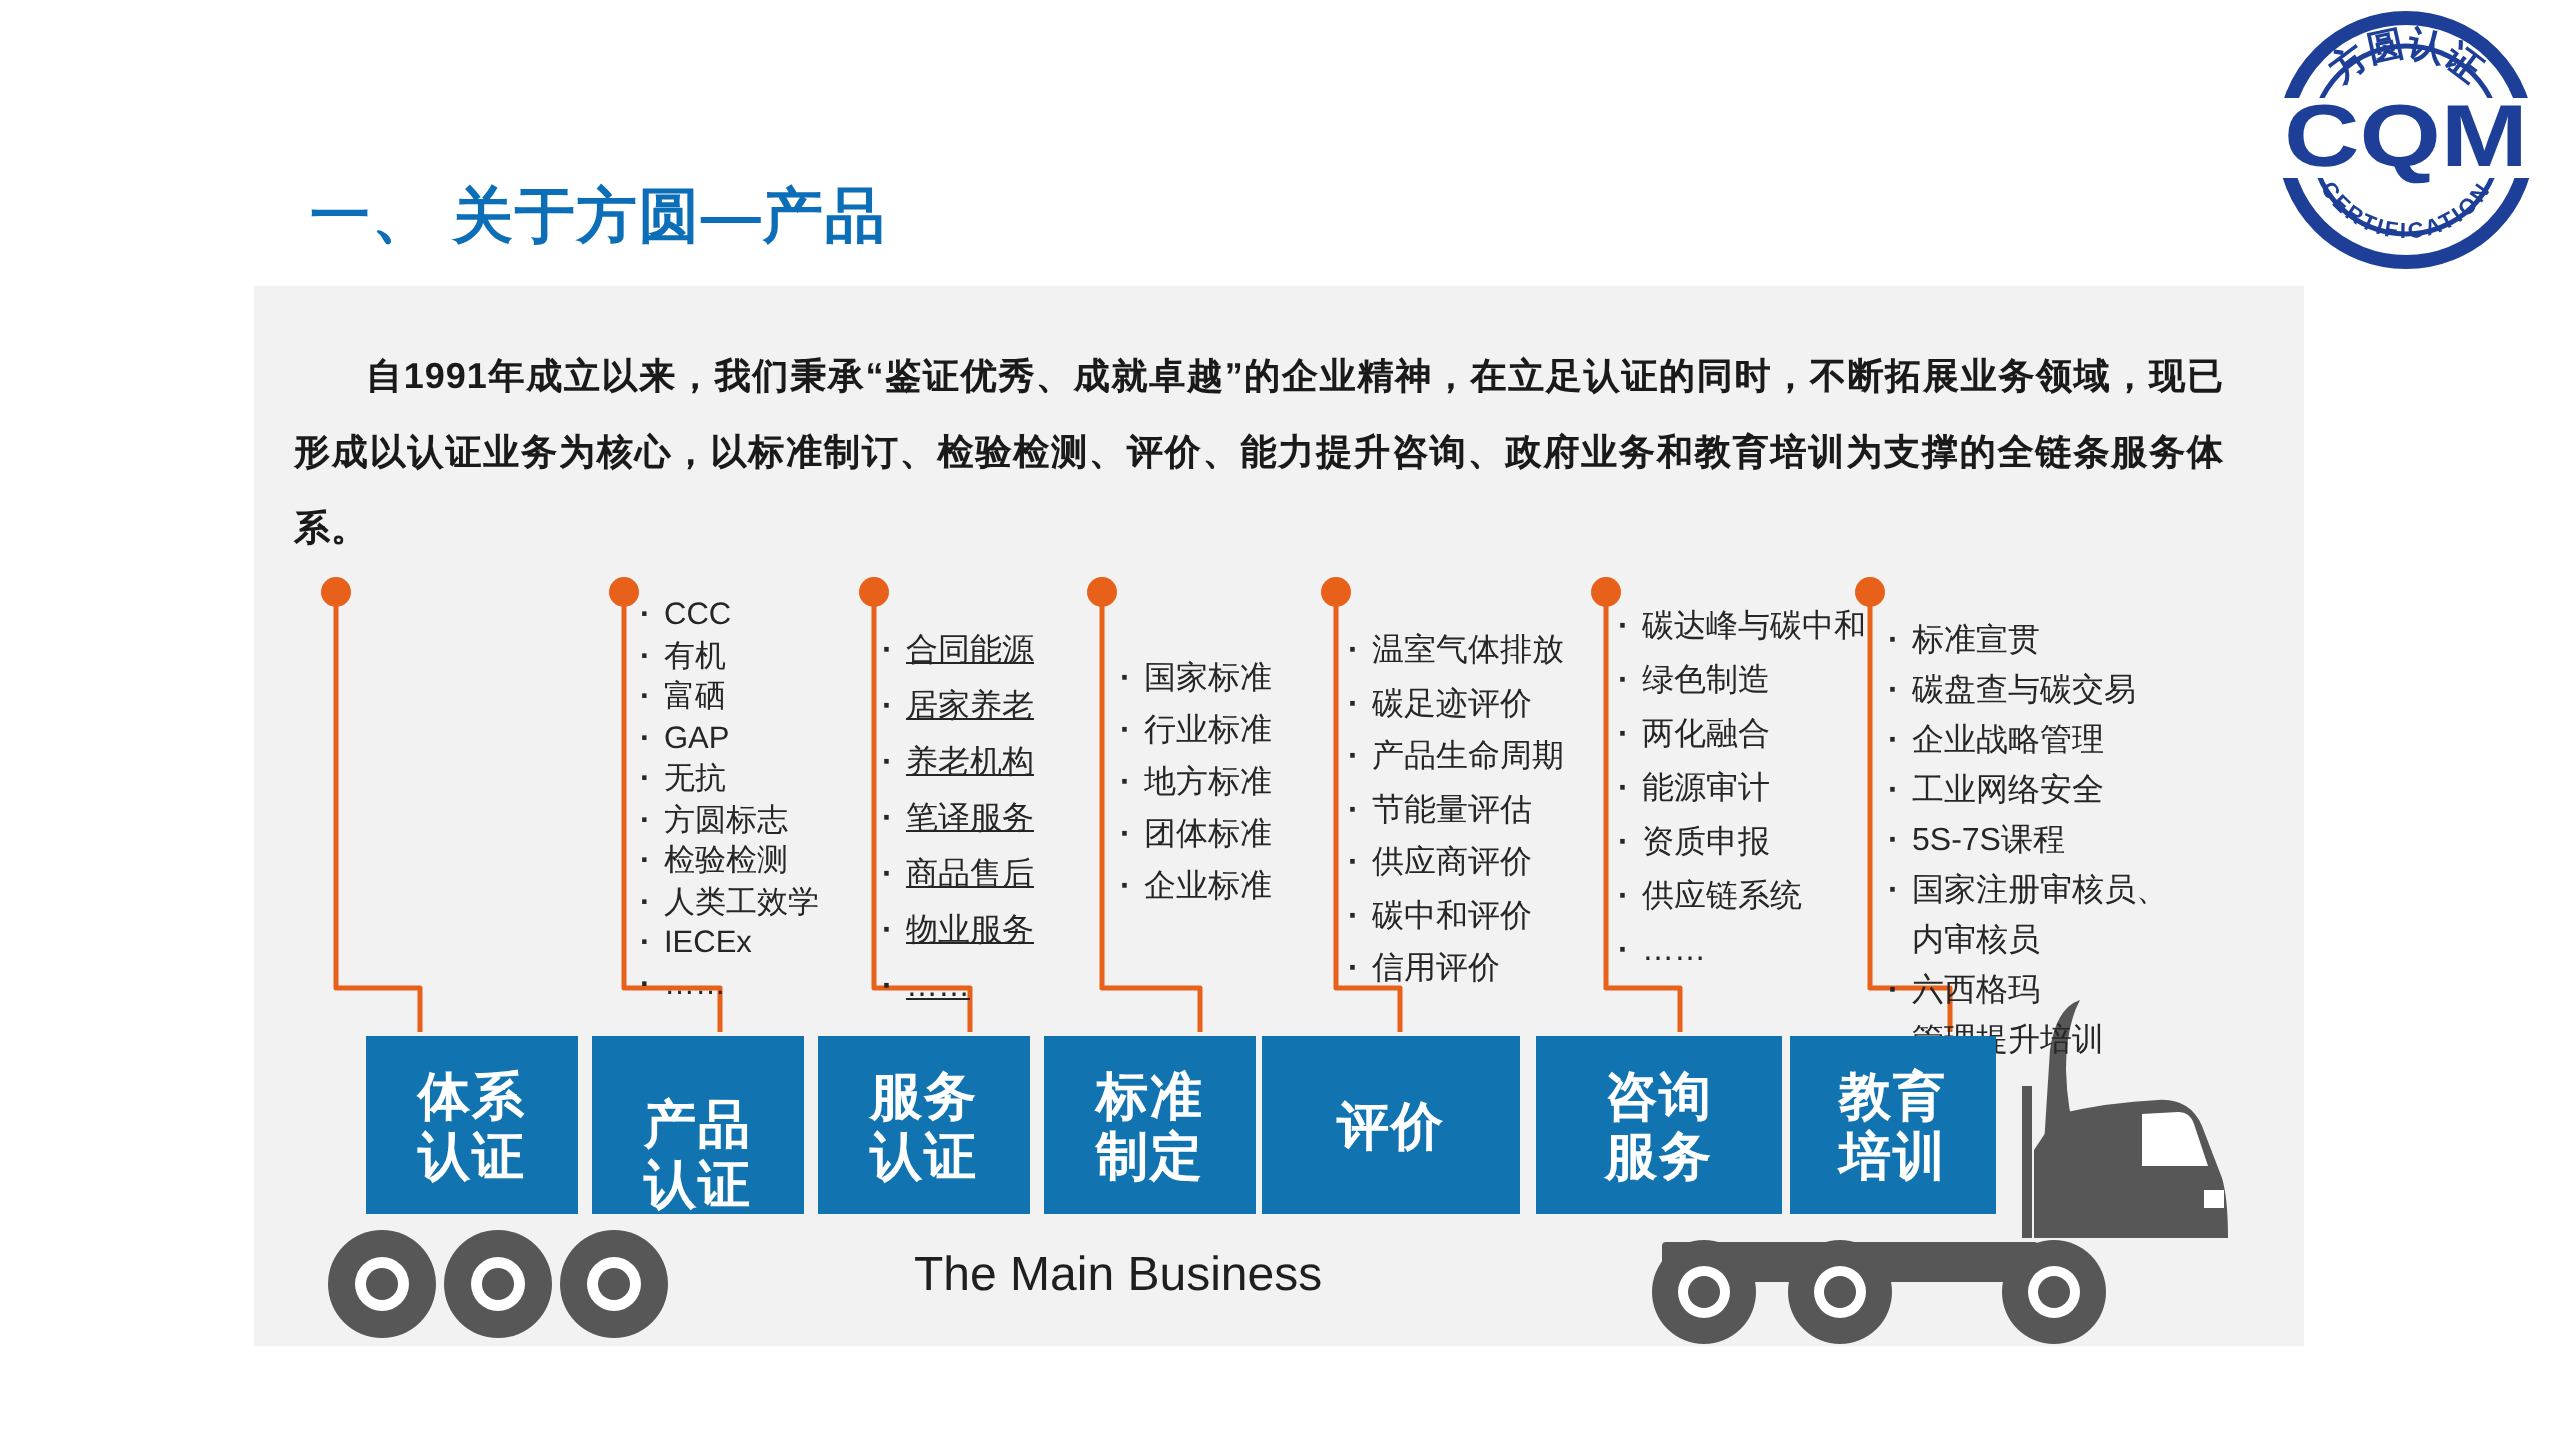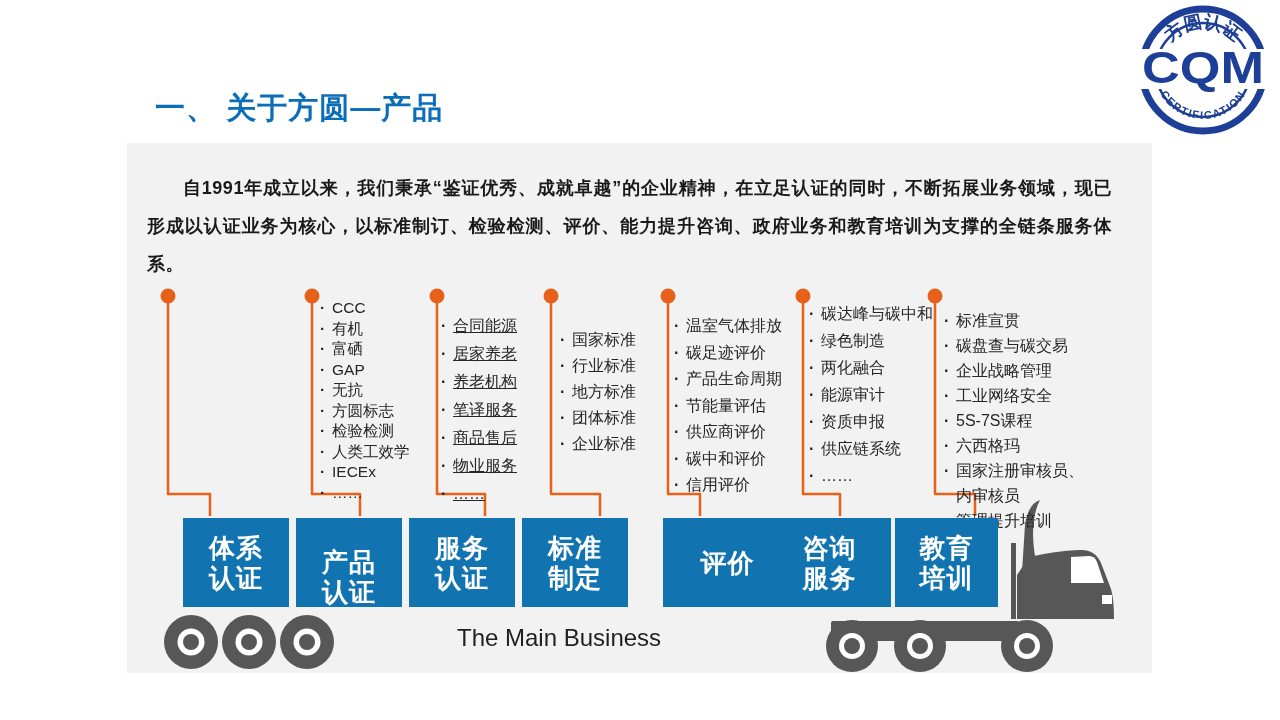--- a/index.html
+++ b/index.html
@@ -32,21 +32,21 @@
   .col3 li,.col4 li,.col5 li,.col6 li,.col7 li{font-size:16px;}
 
   .cat-box{position:absolute;top:375px;height:89px;background:#1174b0;color:#fff;
     display:flex;align-items:center;justify-content:center;text-align:center;
     font-weight:bold;font-size:26px;line-height:30px;letter-spacing:1px;}
   .cat-box span{white-space:pre-line;}
   .box1{left:56px; width:106px;}
   .box2{left:169px;width:106px;align-items:flex-end;}
   .box3{left:282px;width:106px;}
   .box4{left:395px;width:106px;}
-  .box5{left:536px;width:129px;}
+  .box5{left:504px;width:129px;}
   .box6{left:641px;width:123px;}
   .box7{left:768px;width:103px;}
 
   .caption{position:absolute;left:330px;top:481px;width:260px;text-align:left;
     font-size:24px;color:#1f1f1f;}
 </style>
 </head>
 <body>
 
 <div class="slide">
@@ -193,22 +193,22 @@
           <li>……</li>
         </ul>
       </div>
     <div class="cat-col col7">
       <ul>
           <li>标准宣贯</li>
           <li>碳盘查与碳交易</li>
           <li>企业战略管理</li>
           <li>工业网络安全</li>
           <li>5S-7S课程</li>
+          <li>国家注册审核员、内审核员</li>
           <li>六西格玛</li>
-          <li>国家注册审核员、内审核员</li>
           <li>管理提升培训</li>
           <li>……</li>
         </ul>
       </div>
 
     <div class="cat-box box1">
         <span>体系
 认证</span>
       </div>
     <div class="cat-box box2">

